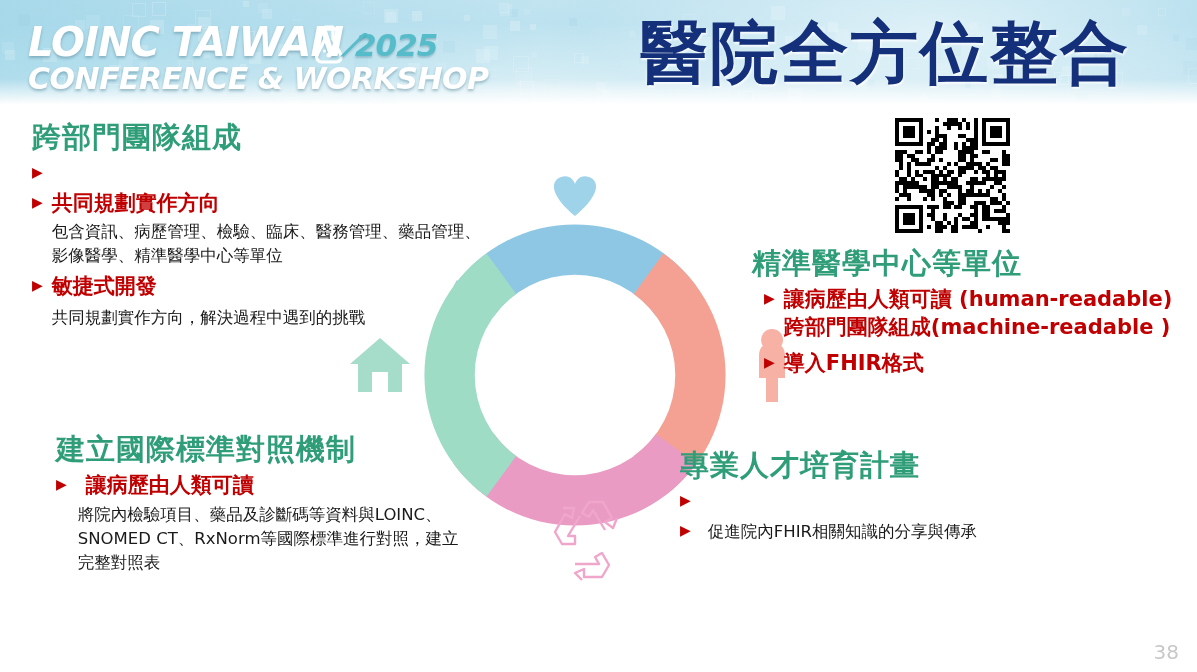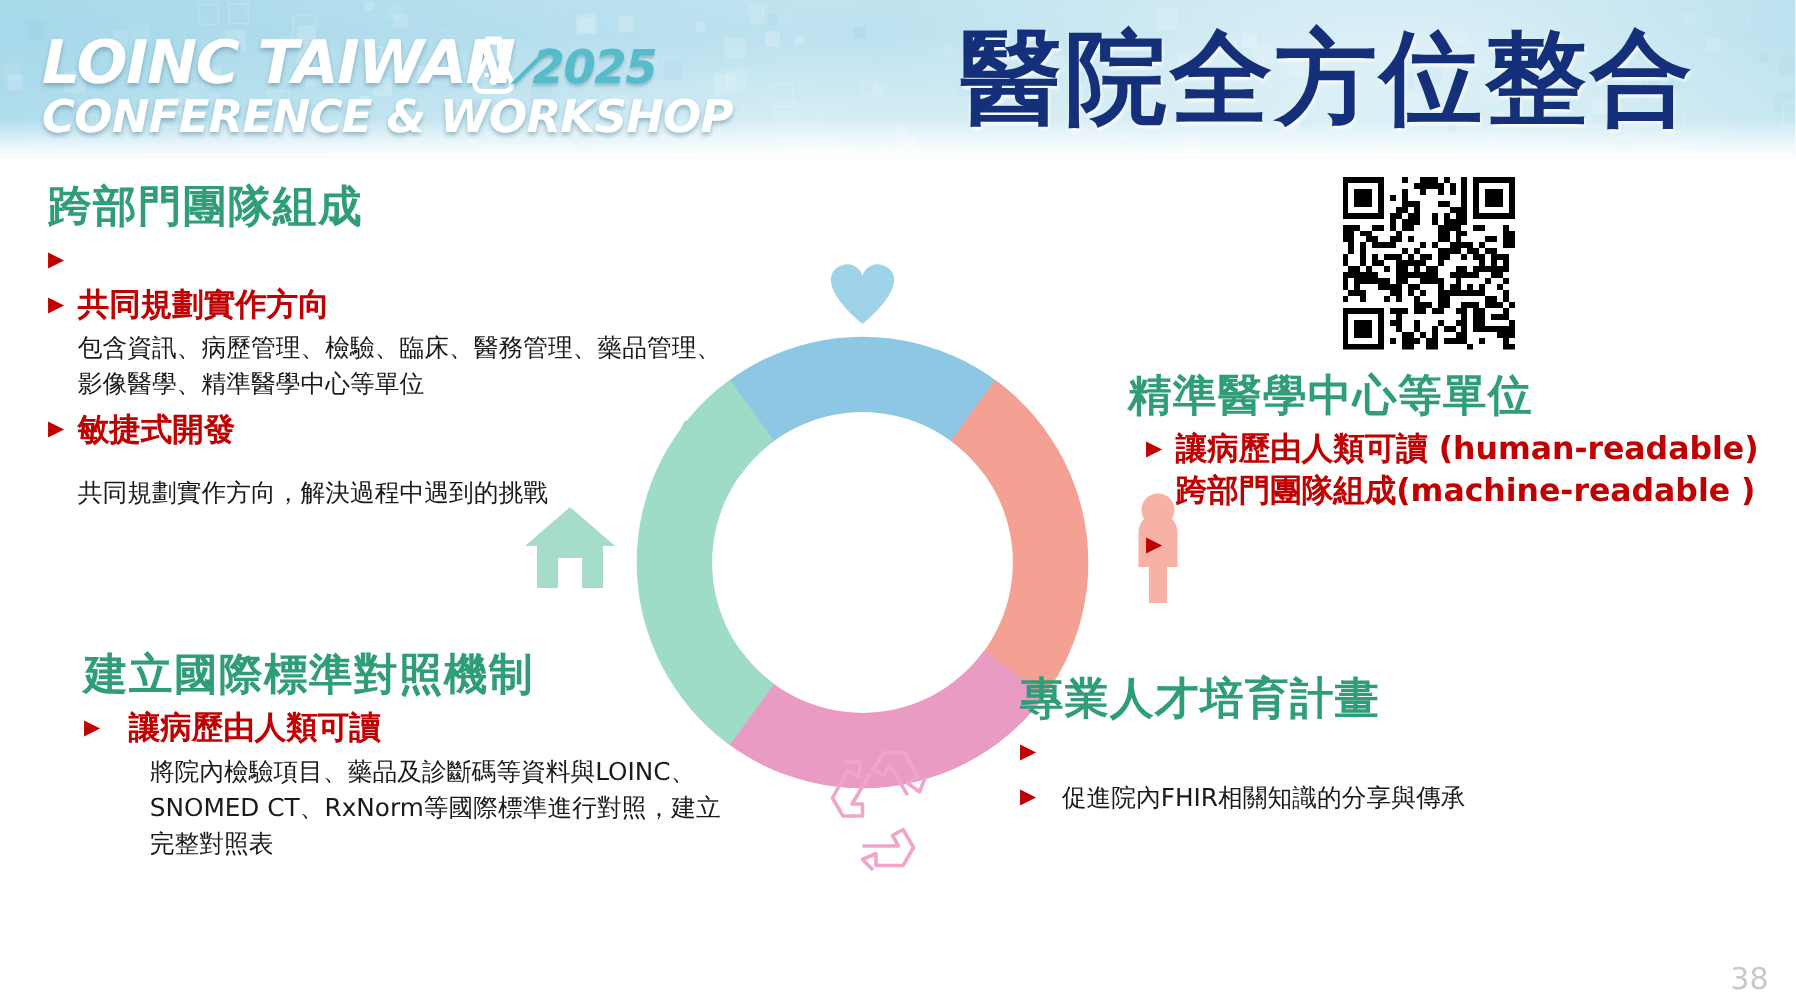--- a/index.html
+++ b/index.html
@@ -773,47 +773,48 @@
         <div class="bullet-text">共同規劃實作方向</div>
         <div class="sub-text" style="margin-top:2px;">包含資訊、病歷管理、檢驗、臨床、醫務管理、藥品管理、
 影像醫學、精準醫學中心等單位</div>
       </div>
     </div>
 
     <div class="bullet-row">
       <span class="bullet-mark">▶</span>
       <div>
         <div class="bullet-text">敏捷式開發</div>
-        <div class="sub-text" style="margin-top:16px;">共同規劃實作方向，解決過程中遇到的挑戰</div>
+        <div class="sub-text" style="margin-top:6px;font-family:Liberation Mono, monospace;">共同規劃實作方向，解決過程中遇到的挑戰</div>
       </div>
     </div>
   </div>
 
   <div class="block" style="left:752px;top:246px;width:445px;">
     <div class="block-title">精準醫學中心等單位</div>
 
     <div class="bullet-row">
       <span class="bullet-mark" style="margin-left:12px;">▶</span>
       <div class="bullet-text" style="white-space:pre-line;">讓病歷由人類可讀 (human-readable)
 跨部門團隊組成(machine-readable )</div>
     </div>
 
     <div class="bullet-row" style="margin-top:9px;">
       <span class="bullet-mark" style="margin-left:12px;">▶</span>
+      <div class="bullet-text">導入FHIR格式</div>
     </div>
   </div>
 
   <div class="block" style="left:56px;top:432px;width:520px;">
     <div class="block-title">建立國際標準對照機制</div>
 
     <div class="bullet-row">
       <span class="bullet-mark">▶</span>
       <div>
         <div class="bullet-text" style="margin-left:10px;">讓病歷由人類可讀</div>
-        <div class="sub-text" style="margin-top:3px;margin-left:24px;">將院內檢驗項目、藥品及診斷碼等資料與LOINC、
+        <div class="sub-text" style="margin-top:3px;margin-left:2px;">將院內檢驗項目、藥品及診斷碼等資料與LOINC、
 SNOMED CT、RxNorm等國際標準進行對照，建立
 完整對照表</div>
       </div>
     </div>
   </div>
 
   <div class="block" style="left:680px;top:448px;width:500px;">
     <div class="block-title">專業人才培育計畫</div>
 
     <div class="bullet-row">

